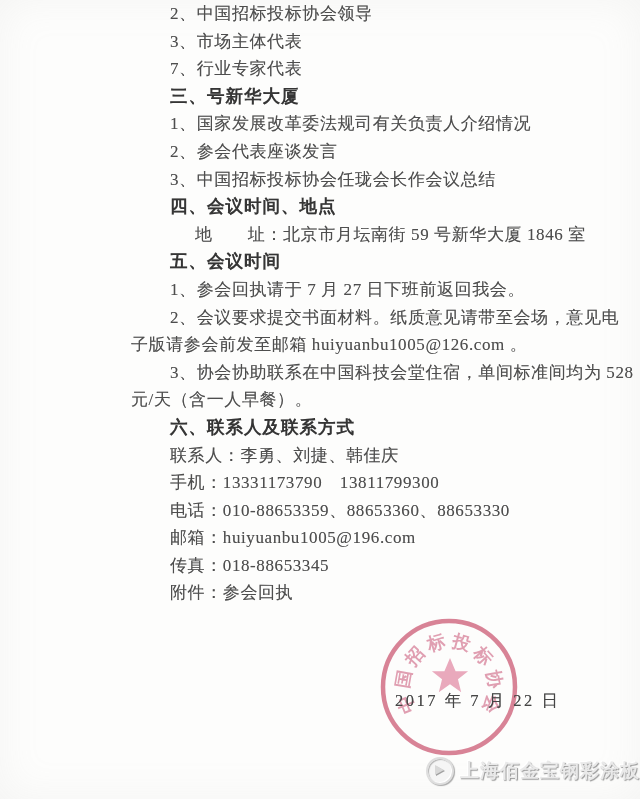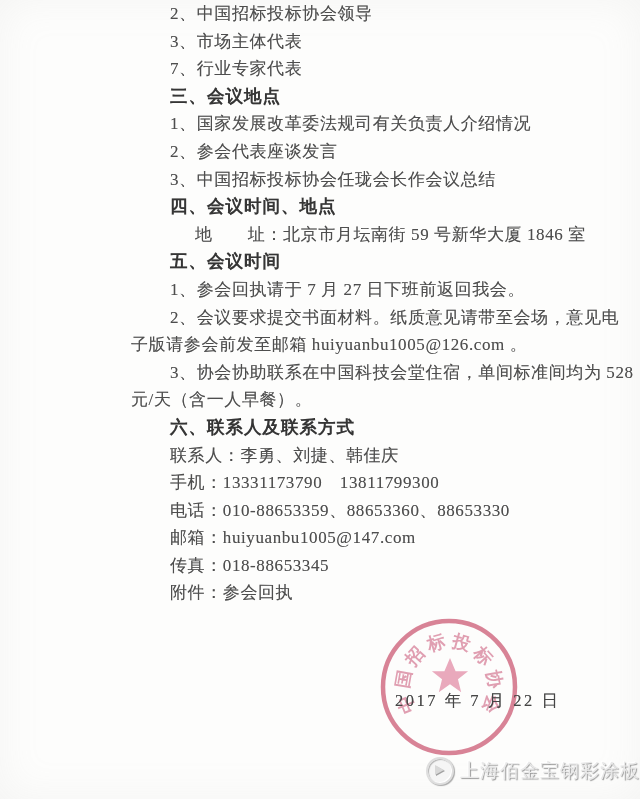--- a/index.html
+++ b/index.html
@@ -41,51 +41,51 @@
     box-shadow:1px 1px 1px #a8a8a8, inset 1px 1px 1px #b5b5b5, inset -1px -1px 0 #fff;
     position:relative;background:#f5f5f5;
   }
   .wm-icon::after{
     content:"";position:absolute;left:7px;top:6px;
     width:0;height:0;border-left:9px solid #d8d8d8;
     border-top:5px solid transparent;border-bottom:5px solid transparent;
     filter:drop-shadow(1px 1px 0 #a0a0a0);
   }
   .wm-text{
-    font-size:19px;font-weight:normal;letter-spacing:1px;
+    font-size:19px;font-weight:bold;letter-spacing:1px;
     color:#e9e9e9;white-space:nowrap;
     text-shadow:1px 1px 1px #979797, -1px -1px 0 #ffffff;
   }
 </style>
 </head>
 <body>
 
 <div class="page">
 
   <div class="doc-text">
     <div class="tline indent">2、中国招标投标协会领导</div>
     <div class="tline indent">3、市场主体代表</div>
     <div class="tline indent">7、行业专家代表</div>
-    <div class="tline indent heading">三、会议地点</div>
+    <div class="tline indent heading">三、号新华大厦</div>
     <div class="tline indent">1、国家发展改革委法规司有关负责人介绍情况</div>
     <div class="tline indent">2、参会代表座谈发言</div>
     <div class="tline indent">3、中国招标投标协会任珑会长作会议总结</div>
     <div class="tline indent heading">四、会议时间、地点</div>
     <div class="tline addr">地　　址：北京市月坛南街 59 号新华大厦 1846 室</div>
     <div class="tline indent heading">五、会议时间</div>
     <div class="tline indent">1、参会回执请于 7 月 27 日下班前返回我会。</div>
     <div class="tline indent">2、会议要求提交书面材料。纸质意见请带至会场，意见电</div>
     <div class="tline cont">子版请参会前发至邮箱 huiyuanbu1005@126.com 。</div>
     <div class="tline indent">3、协会协助联系在中国科技会堂住宿，单间标准间均为 528</div>
     <div class="tline cont">元/天（含一人早餐）。</div>
     <div class="tline indent heading">六、联系人及联系方式</div>
     <div class="tline indent">联系人：李勇、刘捷、韩佳庆</div>
     <div class="tline indent">手机：13331173790　13811799300</div>
     <div class="tline indent">电话：010-88653359、88653360、88653330</div>
-    <div class="tline indent">邮箱：huiyuanbu1005@147.com</div>
+    <div class="tline indent">邮箱：huiyuanbu1005@196.com</div>
     <div class="tline indent">传真：018-88653345</div>
     <div class="tline indent">附件：参会回执</div>
   </div>
 
   <div class="stamp">
     <svg viewBox="0 0 152 152">
       <circle cx="76" cy="74" r="66" fill="none" stroke="#c9536f" stroke-width="4.5" opacity="0.72"></circle>
       <g fill="#db8fa5" opacity="0.85" font-size="18" font-weight="bold" font-family="Liberation Serif, DejaVu Serif, serif" text-anchor="middle">
         <text transform="rotate(-112 76 74)" x="76" y="34">中</text>
         <text transform="rotate(-80 76 74)" x="76" y="34">国</text>

